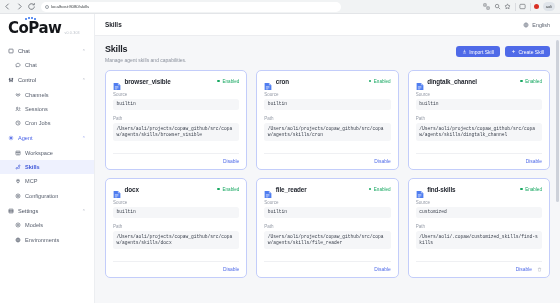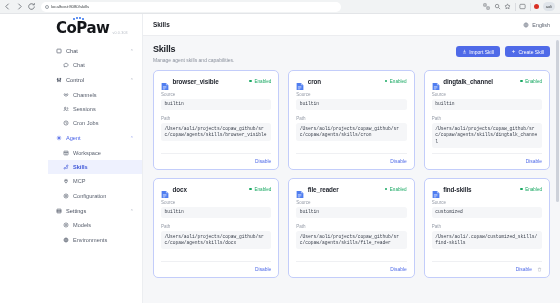--- a/index.html
+++ b/index.html
@@ -35,21 +35,21 @@
     gap: 2px; padding: 0 3px; font-size: 4px; color: #3c4043;
   }
   .profile-dot { width: 5px; height: 5px; border-radius: 50%; background: #d93025; }
 
   
   .body-row { flex: 1; display: flex; min-height: 0; }
 
   
   .sidebar {
     width: 95px; flex: 0 0 95px; background: #ffffff; border-right: 1px solid #eceef1;
-    display: flex; flex-direction: column; overflow: hidden; margin-left: 48px;
+    display: flex; flex-direction: column; overflow: hidden;
   }
   .logo-wrap { padding: 7px 8px 6px 8px; display: flex; align-items: flex-end; gap: 3px; }
   .logo-text {
     font-size: 15px; font-weight: 700; color: #14161a; letter-spacing: -0.5px;
     line-height: 1; position: relative; font-family: "DejaVu Sans", sans-serif;
   }
   .paw { position: absolute; top: -4.5px; left: 17px; width: 11px; height: 4px; }
   .paw i { position: absolute; width: 2.1px; height: 2.1px; border-radius: 50%; background: #2f6fed; }
   .paw i:nth-child(1){ left: 0px;  top: 1.6px; }
   .paw i:nth-child(2){ left: 3.1px; top: 0px; }

